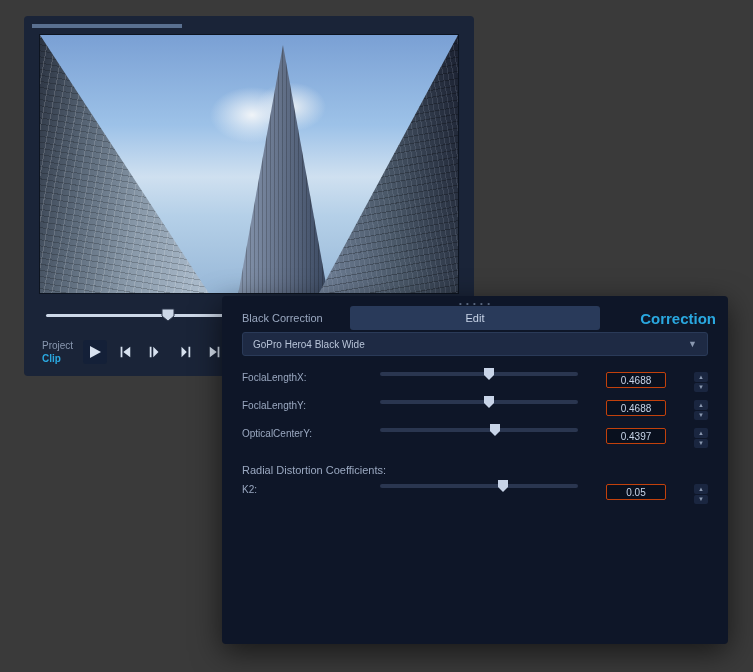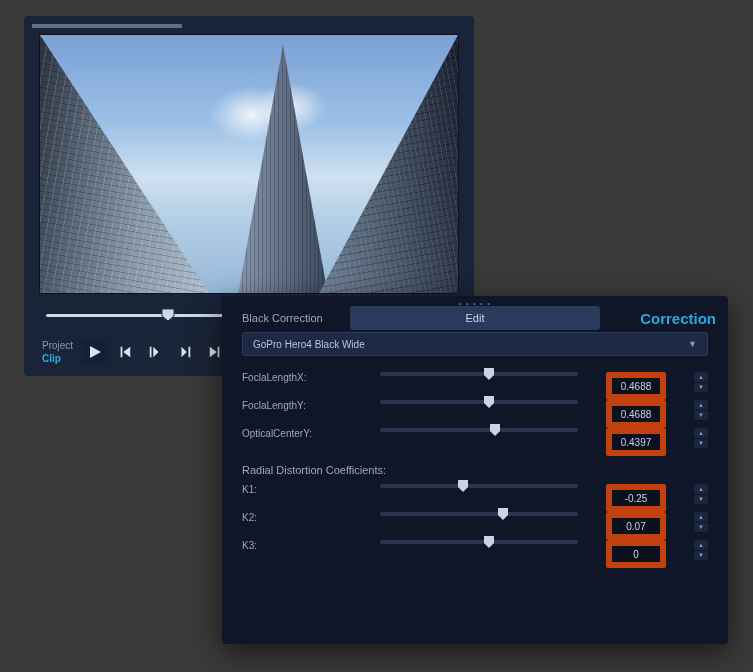--- a/index.html
+++ b/index.html
@@ -61,21 +61,21 @@
 .panel-body{padding:10px 20px 0 20px}
 .section-title{color:#9aa8c0;font-size:11px;margin:6px 0 8px 0}
 .dropdown{background:#1e2a44;border:1px solid #2a3a58;border-radius:3px;height:24px;display:flex;align-items:center;justify-content:space-between;padding:1px 10px;margin-bottom:16px;cursor:pointer}
 .dropdown span{color:#b8c4d8;font-size:10px}
 .dropdown .chev{color:#8a98b0;font-size:9px}
 .slider-row{display:flex;align-items:flex-start;height:28px;gap:28px}
 .slider-label{width:110px;color:#9aa8c0;font-size:10px}
 .slider-track{flex:1;height:4px;background:#2a3650;border-radius:2px;position:relative}
 .slider-thumb{position:absolute;top:-5px;width:12px;height:14px;transform:translateX(-50%)}
 .slider-thumb svg{width:12px;height:14px;fill:#c8d4e8}
-.num-field{width:60px;height:28px;background:#09101e;border:6px solid #c2410c;border-radius:2px;display:flex;align-items:center;justify-content:center;color:#c8d4e8;font-size:10px}
+.num-field{width:60px;height:16px;background:#09101e;border:1px solid #c2410c;border-radius:2px;display:flex;align-items:center;justify-content:center;color:#c8d4e8;font-size:10px}
 .spinner{width:14px;height:20px;display:flex;flex-direction:column;gap:1px}
 .spinner div{flex:1;background:#1a2640;display:flex;align-items:center;justify-content:center;font-size:6px;color:#8a98b0;cursor:pointer;border-radius:2px}
 </style>
 </head>
 <body>
 
 <div class="player-panel">
   <div class="tab-strip"></div>
   <div class="viewport">
     <div class="cloud"></div>
@@ -186,53 +186,27 @@
             <div>▲</div>
             <div>▼</div>
           </div>
         </div>
       </div>
 
     <div class="section-title" style="margin-top:8px">Radial Distortion Coefficients:</div>
 
     <div id="sliders-dist">
         <div class="slider-row">
-          <div class="slider-label">K1:</div>
-          <div class="slider-track">
-            <div class="slider-thumb" style="left:42%"><svg viewBox="0 0 12 14">
-                <path d="M1 1h10v7l-5 5-5-5z"></path>
-              </svg></div>
-          </div>
-          <div class="num-field">-0.25</div>
-          <div class="spinner">
-            <div>▲</div>
-            <div>▼</div>
-          </div>
-        </div>
-        <div class="slider-row">
           <div class="slider-label">K2:</div>
           <div class="slider-track">
             <div class="slider-thumb" style="left:62%"><svg viewBox="0 0 12 14">
                 <path d="M1 1h10v7l-5 5-5-5z"></path>
               </svg></div>
           </div>
-          <div class="num-field">0.07</div>
-          <div class="spinner">
-            <div>▲</div>
-            <div>▼</div>
-          </div>
-        </div>
-        <div class="slider-row">
-          <div class="slider-label">K3:</div>
-          <div class="slider-track">
-            <div class="slider-thumb" style="left:55%"><svg viewBox="0 0 12 14">
-                <path d="M1 1h10v7l-5 5-5-5z"></path>
-              </svg></div>
-          </div>
-          <div class="num-field">0</div>
+          <div class="num-field">0.05</div>
           <div class="spinner">
             <div>▲</div>
             <div>▼</div>
           </div>
         </div>
       </div>
   </div>
 </div>
 
 </body></html>

